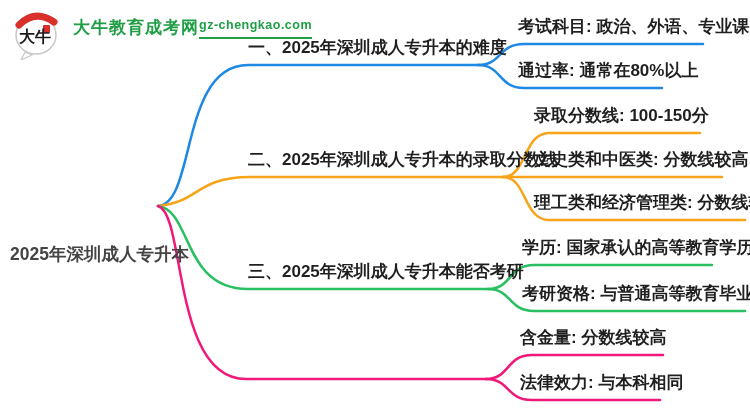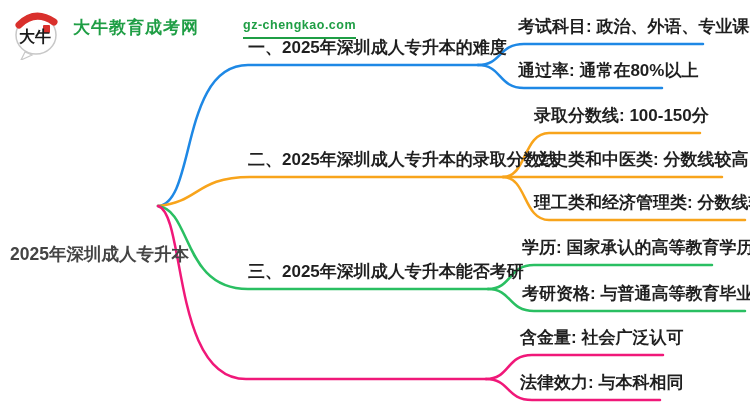--- a/index.html
+++ b/index.html
@@ -9,21 +9,21 @@
   }
   svg.wires{position:absolute;left:0;top:0;}
   .node{
     position:absolute;white-space:nowrap;color:#1f1f1f;
     font-size:17px;font-weight:700;line-height:22px;
   }
   .root-node{color:#444;font-size:17.5px;margin-top:48px;}
   .logo{position:absolute;left:12px;top:8px;display:flex;align-items:flex-start;gap:13px;}
   .logo-text{display:flex;flex-direction:row;margin-top:8px;}
   .site-name{font-size:17px;font-weight:bold;letter-spacing:1px;}
-  .site-url{font-size:12.5px;font-weight:bold;letter-spacing:.5px;margin-top:2px;padding-bottom:2px;border-bottom:2px solid;margin-left:44px;}
+  .site-url{font-size:12.5px;font-weight:bold;letter-spacing:.5px;margin-top:2px;padding-bottom:2px;border-bottom:2px solid;}
 </style>
 </head>
 <body>
 
 <div class="canvas">
 
   <svg class="wires" width="750" height="410" viewBox="0 0 750 410" fill="none" stroke-width="2.5" stroke-linecap="round">
 
     <path d="M158,206 C196,204 180,65 248,65 L478,65" stroke="#1e88e5"></path>
     <path d="M478,65 C502,65 498,44 524,44 L703,44" stroke="#1e88e5"></path>
@@ -65,16 +65,16 @@
 
   <div class="node" style="left:248px;top:149px">二、2025年深圳成人专升本的录取分数线</div>
   <div class="node" style="left:534px;top:105px">录取分数线: 100-150分</div>
   <div class="node" style="left:534px;top:149px">文史类和中医类: 分数线较高</div>
   <div class="node" style="left:534px;top:192px">理工类和经济管理类: 分数线较低</div>
 
   <div class="node" style="left:248px;top:261px">三、2025年深圳成人专升本能否考研</div>
   <div class="node" style="left:522px;top:237px">学历: 国家承认的高等教育学历</div>
   <div class="node" style="left:522px;top:283px">考研资格: 与普通高等教育毕业生相同</div>
 
-  <div class="node" style="left:520px;top:327px">含金量: 社会广泛认可</div>
+  <div class="node" style="left:520px;top:327px">含金量: 分数线较高</div>
   <div class="node" style="left:520px;top:372px">法律效力: 与本科相同</div>
 
 </div>
 
 </body></html>

